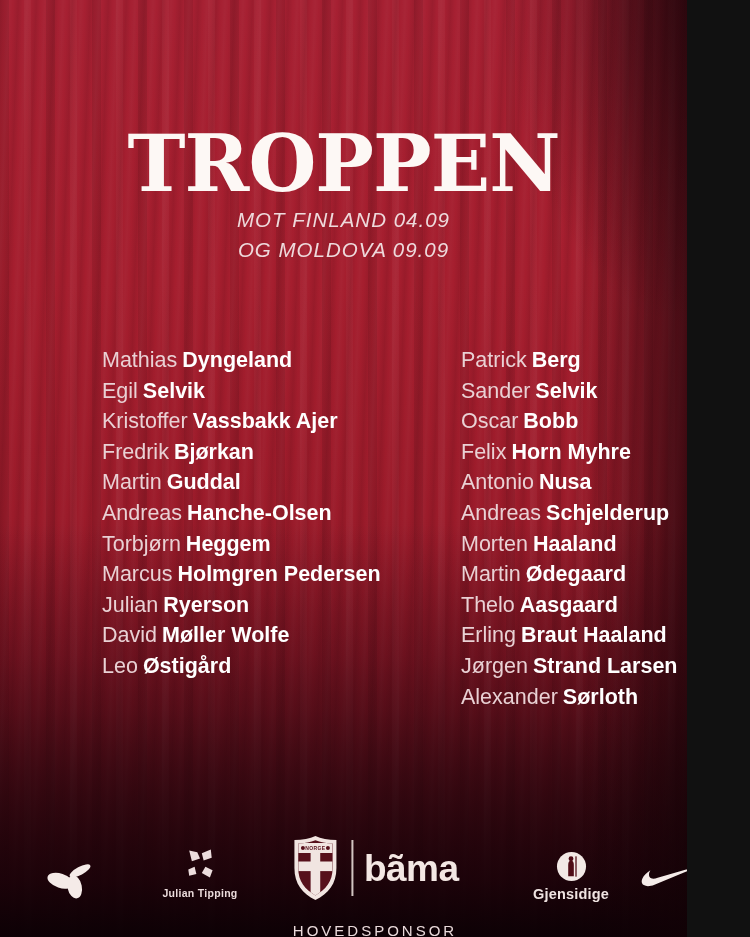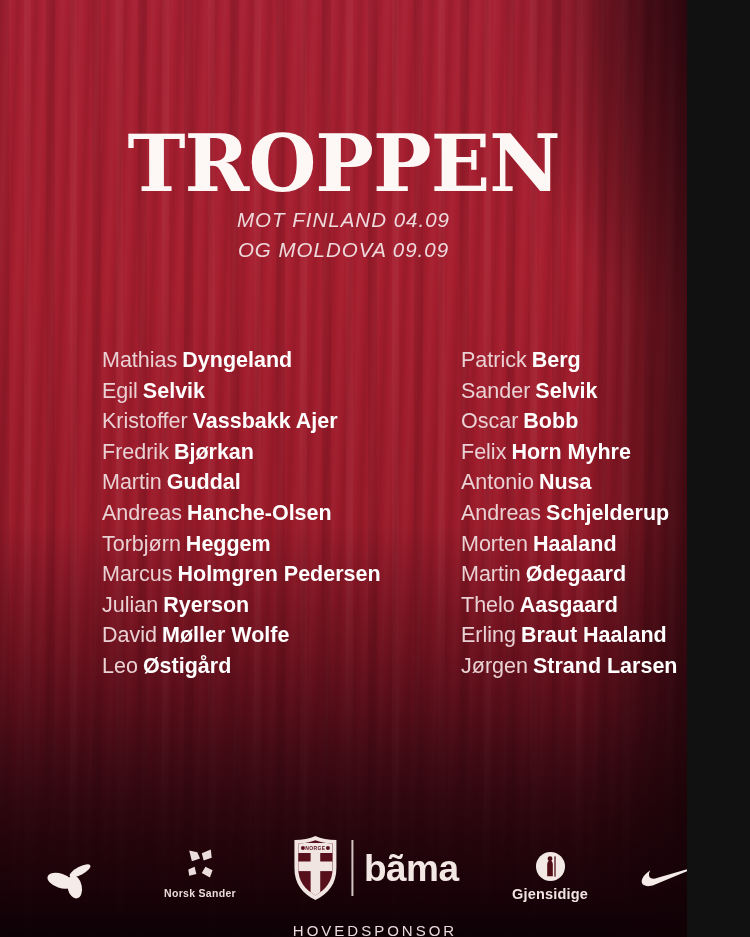--- a/index.html
+++ b/index.html
@@ -41,21 +41,21 @@
   .sponsor{position:absolute;text-align:center;color:#ecdddd;}
   .sp-telenor{left:42px;top:33px;}
   .sp-nt{left:155px;top:26px;width:90px;}
   .sp-nt .nt-label{font-size:10.5px;font-weight:700;letter-spacing:0.3px;margin-top:5px;color:#eadbdb;}
   .sp-main{left:50%;top:15px;transform:translateX(-50%);}
   .main-row{display:flex;align-items:center;}
   .crest{display:block;}
   .divider{width:1.5px;height:56px;background:rgba(242,230,226,0.85);margin:0 11px 0 12px;}
   .bama{font-size:37px;font-weight:700;letter-spacing:-0.5px;color:#f3e7e3;line-height:37px;}
   .hovedsponsor{font-size:15px;letter-spacing:3px;color:#eadadb;margin-top:21px;font-weight:400;}
-  .sp-gjensidige{left:503px;top:31px;width:94px;}
+  .sp-gjensidige{left:524px;top:31px;width:94px;}
   .sp-gjensidige .gj-label{font-size:14.5px;font-weight:700;color:#f0e4e2;margin-top:4px;letter-spacing:0.2px;}
   .sp-nike{left:636px;top:42px;}
   svg{display:block;margin:0 auto;}
 </style>
 </head>
 <body>
 
 <div class="poster">
 
   <div class="title-block">
@@ -106,20 +106,21 @@
   <li class="player"><span class="fn">Morten</span><span class="ln">Haaland</span></li>
 
   <li class="player"><span class="fn">Martin</span><span class="ln">Ødegaard</span></li>
 
   <li class="player"><span class="fn">Thelo</span><span class="ln">Aasgaard</span></li>
 
   <li class="player"><span class="fn">Erling</span><span class="ln">Braut Haaland</span></li>
 
   <li class="player"><span class="fn">Jørgen</span><span class="ln">Strand Larsen</span></li>
 
+  <li class="player"><span class="fn">Alexander</span><span class="ln">Sørloth</span></li>
 </ul>
   </div>
 
   <div class="footer">
 
     <div class="sponsor sp-telenor">
       <svg width="60" height="50" viewBox="0 0 64 56" aria-hidden="true">
         <g fill="#f5ebe8">
           <ellipse cx="19" cy="31" rx="15" ry="8" transform="rotate(18 19 31)"></ellipse>
           <ellipse cx="35" cy="38" rx="13" ry="8" transform="rotate(78 35 38)"></ellipse>
@@ -132,21 +133,21 @@
       <span>
         <svg width="36" height="36" viewBox="0 0 40 40" aria-hidden="true">
           <g fill="#ecdddd">
             <path d="M8 5 L17 7 L20 14 L11 17 Z"></path>
             <path d="M32 4 L22 8 L24 16 L33 13 Z"></path>
             <path d="M8 33 L16 31 L14 23 L7 26 Z"></path>
             <path d="M31 35 L22 30 L26 23 L34 27 Z"></path>
           </g>
         </svg>
       </span>
-      <div class="nt-label">Norsk Sander</div>
+      <div class="nt-label">Julian Tipping</div>
     </div>
 
     <div class="sponsor sp-main">
       <div class="main-row">
         <span>
           <svg class="crest" width="48" height="66" viewBox="0 0 48 66" aria-hidden="true">
             <defs>
               <clipPath id="crestClip">
                 <path d="M24 5.2 C28.6 7.2 35 8.4 41.2 8.6 L41.2 33 C41.2 46.6 34.4 54.6 24 60.4 C13.6 54.6 6.8 46.6 6.8 33 L6.8 8.6 C13 8.4 19.4 7.2 24 5.2 Z"></path>
               </clipPath>

